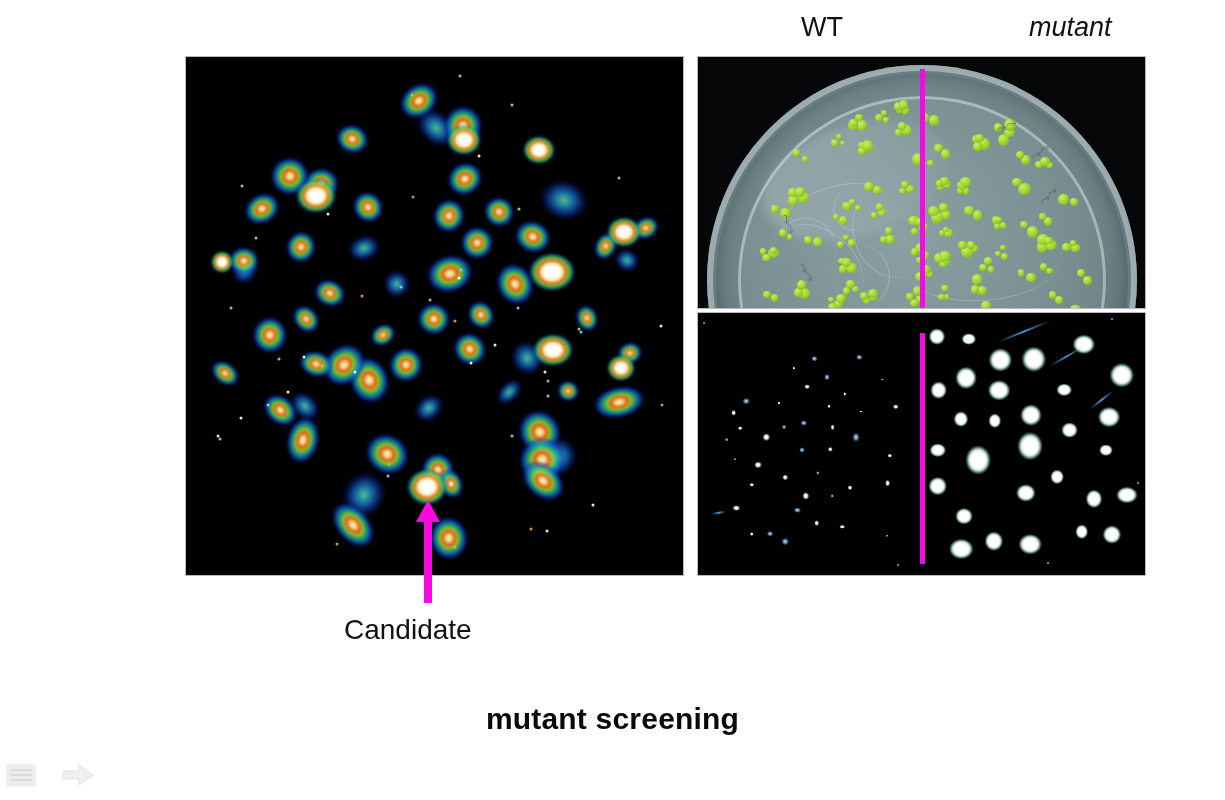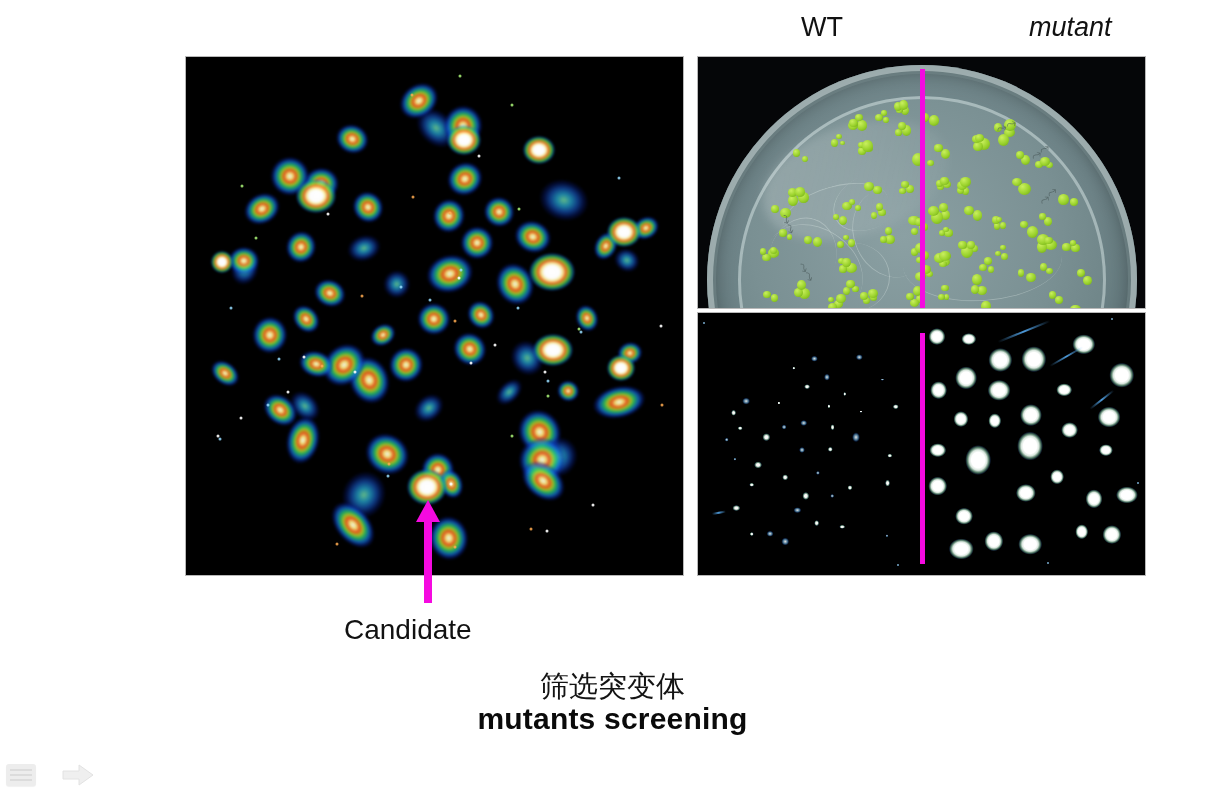--- a/index.html
+++ b/index.html
@@ -869,22 +869,21 @@
   <div class="mline" id="mline-top"></div>
   <div class="mline" id="mline-bot"></div>
 
   <div id="candidate-arrow">
     <div class="head"></div>
     <div class="shaft"></div>
   </div>
 
   <div class="lbl" id="candidate-label">Candidate</div>
 
-  <div class="lbl" id="cn-caption">筛选突变体</div>
-  <div class="lbl" id="en-caption">mutants screening</div>
+  <div class="lbl" id="en-caption">mutant screening</div>
 
   <div id="nav-icons">
     <div id="nav-menu-icon">
       <span></span>
       <span></span>
       <span></span>
     </div>
     <div id="nav-next-icon">
       <svg width="32" height="24" viewBox="0 0 32 24" aria-hidden="true">
         <path d="M1 8 H17 V2 L31 12 L17 22 V16 H1 Z" fill="#efefef" stroke="#e2e2e2" stroke-width="1"></path>

